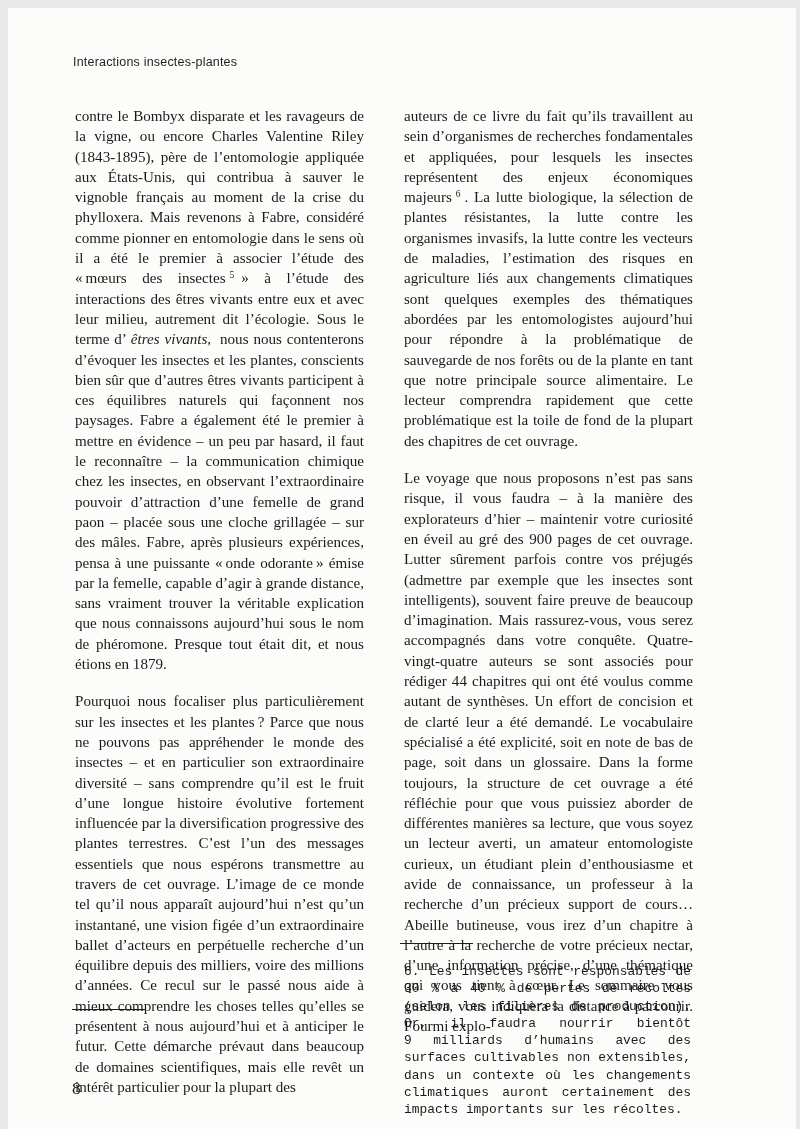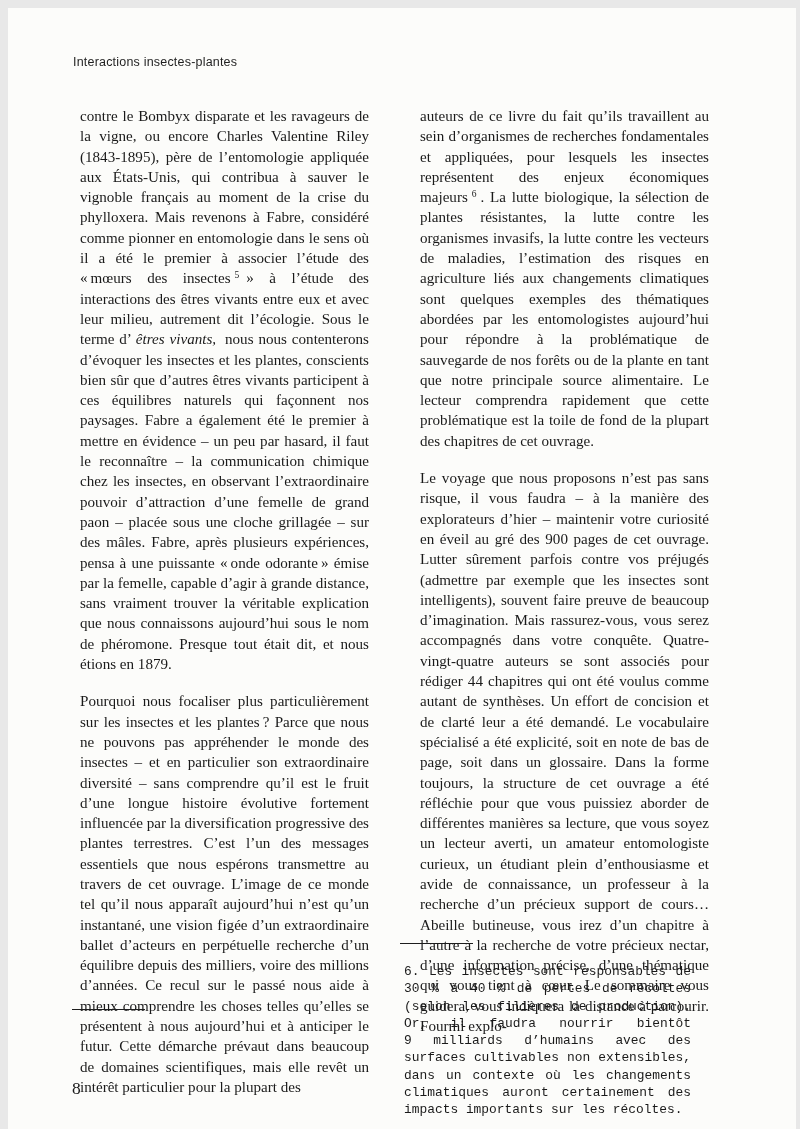--- a/index.html
+++ b/index.html
@@ -21,21 +21,22 @@
     font-size: 12.5px;
     letter-spacing: 0.2px;
     color: #1f1f1f;
   }
   .columns {
     position: absolute;
     left: 60px;
     top: 86px;
     width: 632px;
     display: flex;
-    gap: 35px;
+    gap: 24px;
+    justify-content: center;
   }
   .col {
     width: 305px;
     flex: 0 0 305px;
   }
   .col p {
     font-family: "Liberation Serif", serif;
     font-size: 15.1px;
     line-height: 20.3px;
     text-align: justify;

